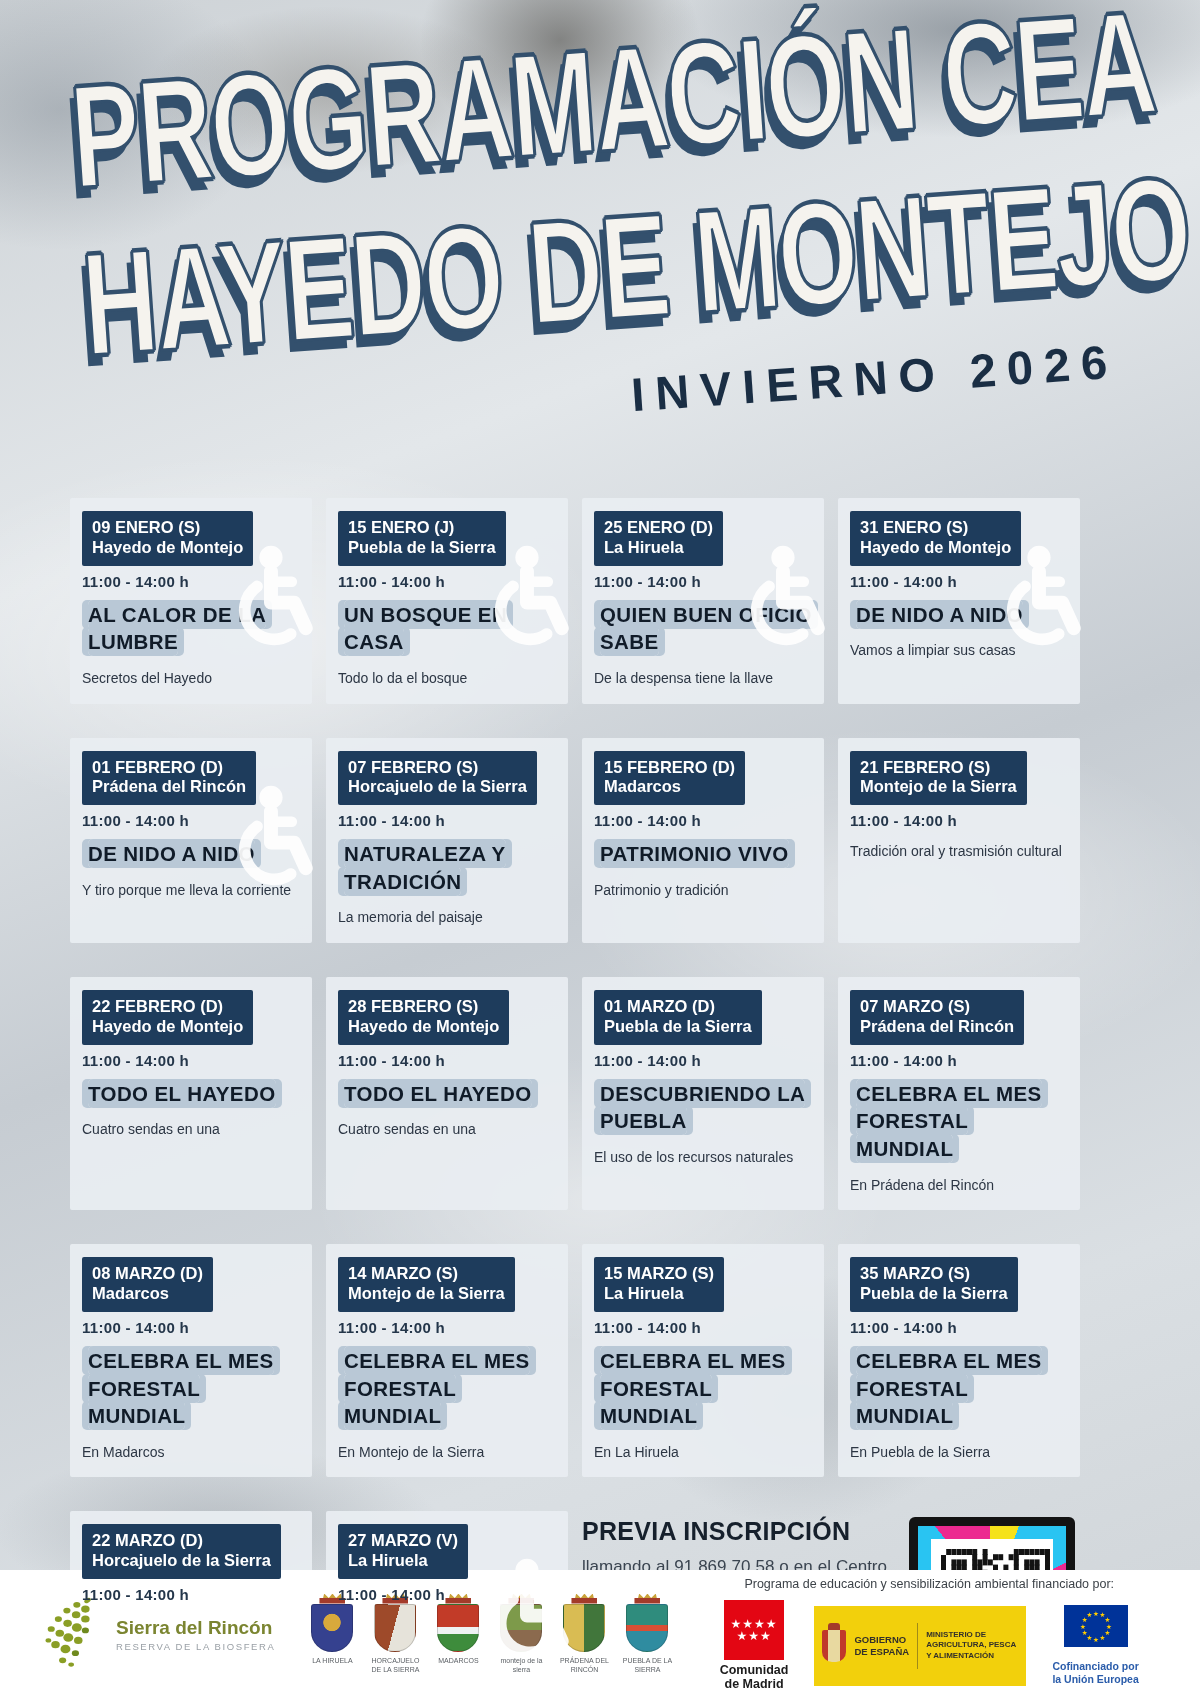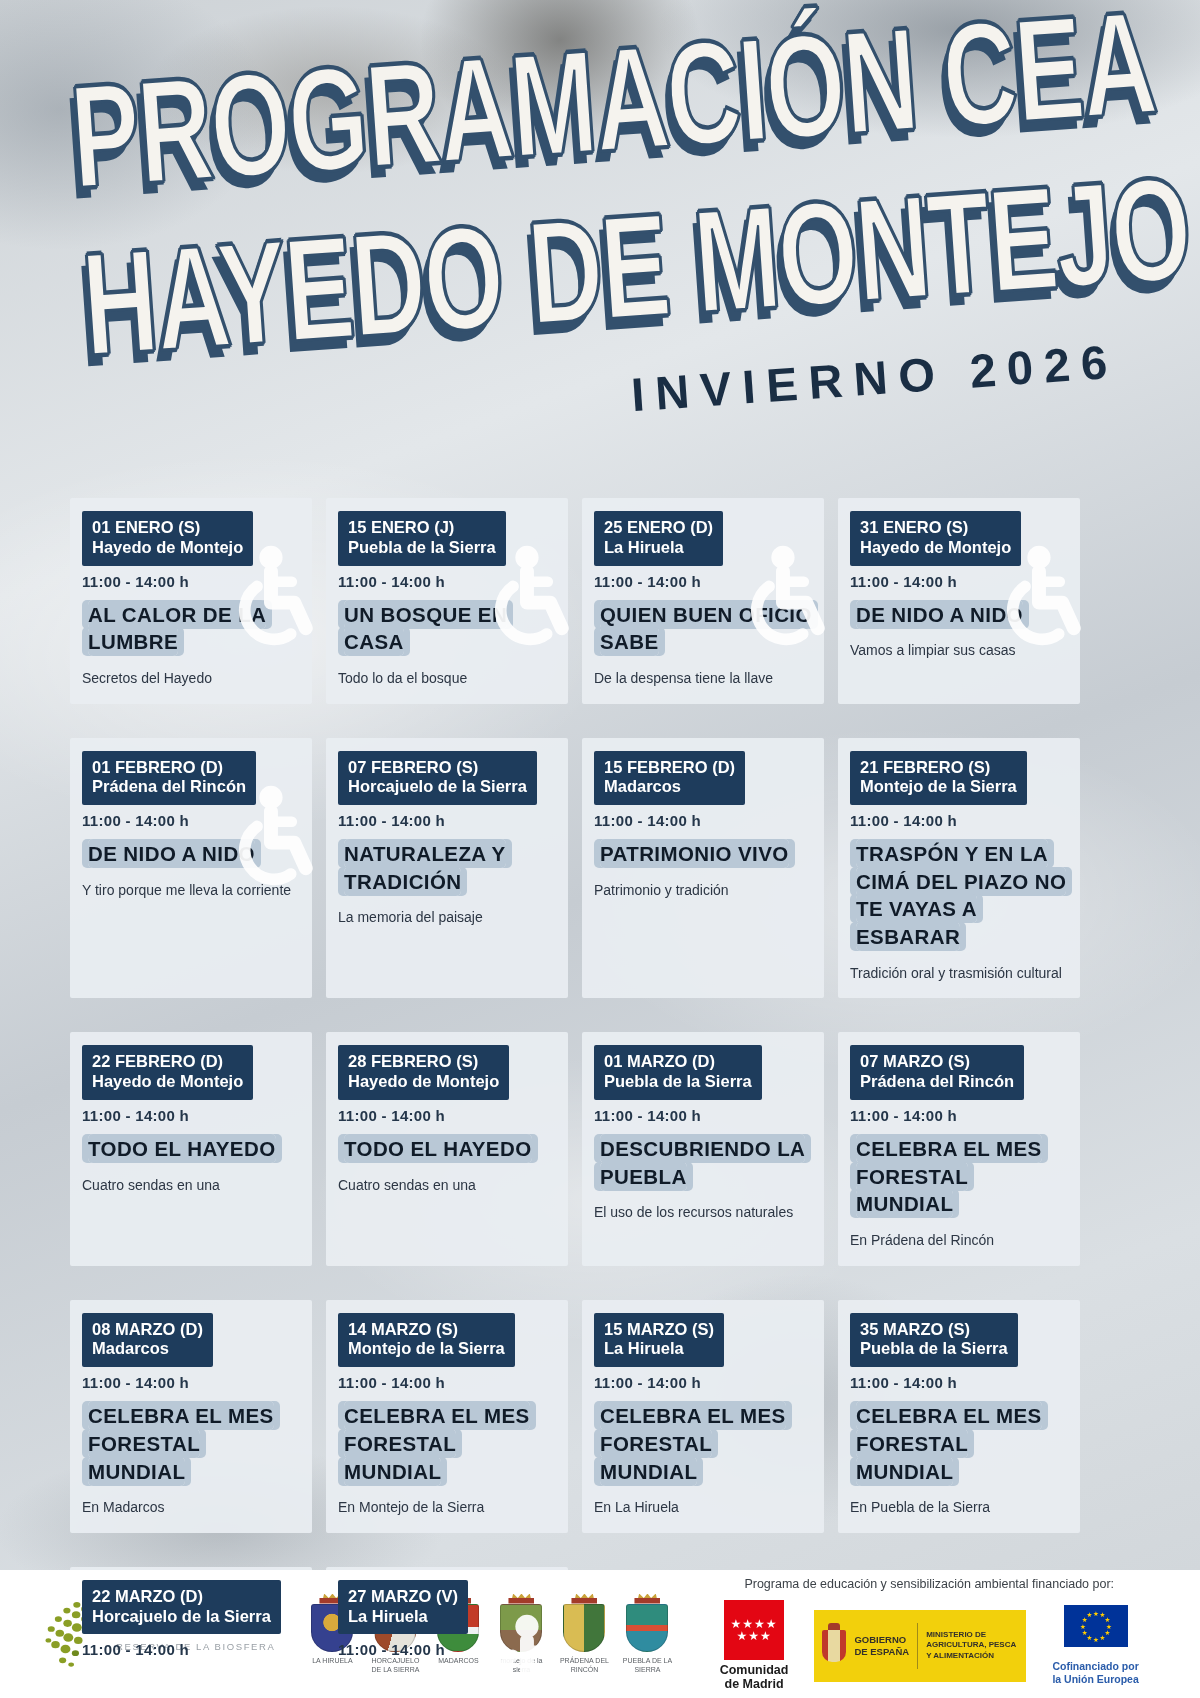--- a/index.html
+++ b/index.html
@@ -80,21 +80,21 @@
   .sh-label { margin-top:4px; font-size:7px; line-height:1.35; color:#5a5f64; }
 
   .funding { flex:1; display:flex; flex-direction:column; align-items:center; }
   .funding-label { font-size:12.5px; color:#3c4248; margin-bottom:9px; white-space:nowrap; }
   .funding-logos { display:flex; align-items:center; gap:26px; }
   .madrid { display:flex; flex-direction:column; align-items:center; }
   .madrid-flag { width:60px; height:60px; background:#e30613; display:flex; flex-direction:column;
     align-items:center; justify-content:center; line-height:1; }
   .madrid-stars { color:#fff; font-size:12px; letter-spacing:1px; }
   .madrid-label { margin-top:4px; font-size:12.5px; font-weight:800; color:#1b1b1b; line-height:1.1; text-align:center; }
-  .spain-box { width:212px; height:72px; background:#f2d00c; display:flex; align-items:center; padding:0 8px; gap:8px; }
+  .spain-box { width:212px; height:80px; background:#f2d00c; display:flex; align-items:center; padding:0 8px; gap:8px; }
   .coat { width:24px; height:32px; flex:none; border-radius:2px 2px 10px 10px;
     background:linear-gradient(90deg,#c0392b 0 26%, #e8d9a0 26% 74%, #c0392b 74%); position:relative; }
   .coat::before { content:""; position:absolute; top:-7px; left:6px; width:12px; height:7px;
     background:#a33b2a; border-radius:3px 3px 0 0; }
   .gov-text { font-size:9.5px; font-weight:700; color:#33302a; line-height:1.25; flex:none; }
   .spain-divider { width:1px; height:46px; background:rgba(60,55,40,.45); flex:none; }
   .ministry-text { font-size:8px; font-weight:600; color:#33302a; line-height:1.3; }
   .eu { display:flex; flex-direction:column; align-items:center; }
   .eu-flag { width:64px; height:42px; background:#003399; }
   .eu-caption { margin-top:13px; font-size:10.5px; font-weight:700; color:#2a5caa; line-height:1.25; text-align:center; }
@@ -120,21 +120,21 @@
       <div class="qr-outer">
         <div class="qr-cmyk"></div>
         <div class="qr-inner">
             <div class="qr-dot" id="qr-dot" style="box-shadow: rgb(19, 19, 19) 0px 0px 0px, rgb(19, 19, 19) 5.2px 0px 0px, rgb(19, 19, 19) 10.4px 0px 0px, rgb(19, 19, 19) 15.6px 0px 0px, rgb(19, 19, 19) 20.8px 0px 0px, rgb(19, 19, 19) 26px 0px 0px, rgb(19, 19, 19) 31.2px 0px 0px, rgb(19, 19, 19) 41.6px 0px 0px, rgb(19, 19, 19) 72.8px 0px 0px, rgb(19, 19, 19) 78px 0px 0px, rgb(19, 19, 19) 83.2px 0px 0px, rgb(19, 19, 19) 88.4px 0px 0px, rgb(19, 19, 19) 93.6px 0px 0px, rgb(19, 19, 19) 98.8px 0px 0px, rgb(19, 19, 19) 104px 0px 0px, rgb(19, 19, 19) 0px 5.2px 0px, rgb(19, 19, 19) 31.2px 5.2px 0px, rgb(19, 19, 19) 41.6px 5.2px 0px, rgb(19, 19, 19) 52px 5.2px 0px, rgb(19, 19, 19) 57.2px 5.2px 0px, rgb(19, 19, 19) 67.6px 5.2px 0px, rgb(19, 19, 19) 72.8px 5.2px 0px, rgb(19, 19, 19) 104px 5.2px 0px, rgb(19, 19, 19) 0px 10.4px 0px, rgb(19, 19, 19) 10.4px 10.4px 0px, rgb(19, 19, 19) 15.6px 10.4px 0px, rgb(19, 19, 19) 20.8px 10.4px 0px, rgb(19, 19, 19) 31.2px 10.4px 0px, rgb(19, 19, 19) 36.4px 10.4px 0px, rgb(19, 19, 19) 41.6px 10.4px 0px, rgb(19, 19, 19) 46.8px 10.4px 0px, rgb(19, 19, 19) 72.8px 10.4px 0px, rgb(19, 19, 19) 83.2px 10.4px 0px, rgb(19, 19, 19) 88.4px 10.4px 0px, rgb(19, 19, 19) 93.6px 10.4px 0px, rgb(19, 19, 19) 104px 10.4px 0px, rgb(19, 19, 19) 0px 15.6px 0px, rgb(19, 19, 19) 10.4px 15.6px 0px, rgb(19, 19, 19) 15.6px 15.6px 0px, rgb(19, 19, 19) 20.8px 15.6px 0px, rgb(19, 19, 19) 31.2px 15.6px 0px, rgb(19, 19, 19) 36.4px 15.6px 0px, rgb(19, 19, 19) 52px 15.6px 0px, rgb(19, 19, 19) 62.4px 15.6px 0px, rgb(19, 19, 19) 72.8px 15.6px 0px, rgb(19, 19, 19) 83.2px 15.6px 0px, rgb(19, 19, 19) 88.4px 15.6px 0px, rgb(19, 19, 19) 93.6px 15.6px 0px, rgb(19, 19, 19) 104px 15.6px 0px, rgb(19, 19, 19) 0px 20.8px 0px, rgb(19, 19, 19) 10.4px 20.8px 0px, rgb(19, 19, 19) 15.6px 20.8px 0px, rgb(19, 19, 19) 20.8px 20.8px 0px, rgb(19, 19, 19) 31.2px 20.8px 0px, rgb(19, 19, 19) 36.4px 20.8px 0px, rgb(19, 19, 19) 41.6px 20.8px 0px, rgb(19, 19, 19) 72.8px 20.8px 0px, rgb(19, 19, 19) 83.2px 20.8px 0px, rgb(19, 19, 19) 88.4px 20.8px 0px, rgb(19, 19, 19) 93.6px 20.8px 0px, rgb(19, 19, 19) 104px 20.8px 0px, rgb(19, 19, 19) 0px 26px 0px, rgb(19, 19, 19) 31.2px 26px 0px, rgb(19, 19, 19) 41.6px 26px 0px, rgb(19, 19, 19) 46.8px 26px 0px, rgb(19, 19, 19) 52px 26px 0px, rgb(19, 19, 19) 62.4px 26px 0px, rgb(19, 19, 19) 67.6px 26px 0px, rgb(19, 19, 19) 72.8px 26px 0px, rgb(19, 19, 19) 104px 26px 0px, rgb(19, 19, 19) 0px 31.2px 0px, rgb(19, 19, 19) 5.2px 31.2px 0px, rgb(19, 19, 19) 10.4px 31.2px 0px, rgb(19, 19, 19) 15.6px 31.2px 0px, rgb(19, 19, 19) 20.8px 31.2px 0px, rgb(19, 19, 19) 26px 31.2px 0px, rgb(19, 19, 19) 31.2px 31.2px 0px, rgb(19, 19, 19) 41.6px 31.2px 0px, rgb(19, 19, 19) 57.2px 31.2px 0px, rgb(19, 19, 19) 72.8px 31.2px 0px, rgb(19, 19, 19) 78px 31.2px 0px, rgb(19, 19, 19) 83.2px 31.2px 0px, rgb(19, 19, 19) 88.4px 31.2px 0px, rgb(19, 19, 19) 93.6px 31.2px 0px, rgb(19, 19, 19) 98.8px 31.2px 0px, rgb(19, 19, 19) 104px 31.2px 0px, rgb(19, 19, 19) 0px 36.4px 0px, rgb(19, 19, 19) 5.2px 36.4px 0px, rgb(19, 19, 19) 20.8px 36.4px 0px, rgb(19, 19, 19) 36.4px 36.4px 0px, rgb(19, 19, 19) 46.8px 36.4px 0px, rgb(19, 19, 19) 52px 36.4px 0px, rgb(19, 19, 19) 72.8px 36.4px 0px, rgb(19, 19, 19) 83.2px 36.4px 0px, rgb(19, 19, 19) 93.6px 36.4px 0px, rgb(19, 19, 19) 98.8px 36.4px 0px, rgb(19, 19, 19) 15.6px 41.6px 0px, rgb(19, 19, 19) 26px 41.6px 0px, rgb(19, 19, 19) 41.6px 41.6px 0px, rgb(19, 19, 19) 46.8px 41.6px 0px, rgb(19, 19, 19) 57.2px 41.6px 0px, rgb(19, 19, 19) 62.4px 41.6px 0px, rgb(19, 19, 19) 78px 41.6px 0px, rgb(19, 19, 19) 83.2px 41.6px 0px, rgb(19, 19, 19) 93.6px 41.6px 0px, rgb(19, 19, 19) 98.8px 41.6px 0px, rgb(19, 19, 19) 0px 46.8px 0px, rgb(19, 19, 19) 10.4px 46.8px 0px, rgb(19, 19, 19) 26px 46.8px 0px, rgb(19, 19, 19) 31.2px 46.8px 0px, rgb(19, 19, 19) 41.6px 46.8px 0px, rgb(19, 19, 19) 46.8px 46.8px 0px, rgb(19, 19, 19) 62.4px 46.8px 0px, rgb(19, 19, 19) 67.6px 46.8px 0px, rgb(19, 19, 19) 72.8px 46.8px 0px, rgb(19, 19, 19) 78px 46.8px 0px, rgb(19, 19, 19) 88.4px 46.8px 0px, rgb(19, 19, 19) 10.4px 52px 0px, rgb(19, 19, 19) 15.6px 52px 0px, rgb(19, 19, 19) 26px 52px 0px, rgb(19, 19, 19) 62.4px 52px 0px, rgb(19, 19, 19) 83.2px 52px 0px, rgb(19, 19, 19) 104px 52px 0px, rgb(19, 19, 19) 0px 57.2px 0px, rgb(19, 19, 19) 5.2px 57.2px 0px, rgb(19, 19, 19) 10.4px 57.2px 0px, rgb(19, 19, 19) 15.6px 57.2px 0px, rgb(19, 19, 19) 31.2px 57.2px 0px, rgb(19, 19, 19) 41.6px 57.2px 0px, rgb(19, 19, 19) 46.8px 57.2px 0px, rgb(19, 19, 19) 72.8px 57.2px 0px, rgb(19, 19, 19) 83.2px 57.2px 0px, rgb(19, 19, 19) 93.6px 57.2px 0px, rgb(19, 19, 19) 98.8px 57.2px 0px, rgb(19, 19, 19) 0px 62.4px 0px, rgb(19, 19, 19) 10.4px 62.4px 0px, rgb(19, 19, 19) 15.6px 62.4px 0px, rgb(19, 19, 19) 41.6px 62.4px 0px, rgb(19, 19, 19) 52px 62.4px 0px, rgb(19, 19, 19) 67.6px 62.4px 0px, rgb(19, 19, 19) 88.4px 62.4px 0px, rgb(19, 19, 19) 104px 62.4px 0px, rgb(19, 19, 19) 10.4px 67.6px 0px, rgb(19, 19, 19) 20.8px 67.6px 0px, rgb(19, 19, 19) 26px 67.6px 0px, rgb(19, 19, 19) 31.2px 67.6px 0px, rgb(19, 19, 19) 36.4px 67.6px 0px, rgb(19, 19, 19) 57.2px 67.6px 0px, rgb(19, 19, 19) 62.4px 67.6px 0px, rgb(19, 19, 19) 72.8px 67.6px 0px, rgb(19, 19, 19) 78px 67.6px 0px, rgb(19, 19, 19) 83.2px 67.6px 0px, rgb(19, 19, 19) 88.4px 67.6px 0px, rgb(19, 19, 19) 104px 67.6px 0px, rgb(19, 19, 19) 0px 72.8px 0px, rgb(19, 19, 19) 5.2px 72.8px 0px, rgb(19, 19, 19) 10.4px 72.8px 0px, rgb(19, 19, 19) 15.6px 72.8px 0px, rgb(19, 19, 19) 20.8px 72.8px 0px, rgb(19, 19, 19) 26px 72.8px 0px, rgb(19, 19, 19) 31.2px 72.8px 0px, rgb(19, 19, 19) 41.6px 72.8px 0px, rgb(19, 19, 19) 52px 72.8px 0px, rgb(19, 19, 19) 62.4px 72.8px 0px, rgb(19, 19, 19) 67.6px 72.8px 0px, rgb(19, 19, 19) 72.8px 72.8px 0px, rgb(19, 19, 19) 83.2px 72.8px 0px, rgb(19, 19, 19) 93.6px 72.8px 0px, rgb(19, 19, 19) 98.8px 72.8px 0px, rgb(19, 19, 19) 104px 72.8px 0px, rgb(19, 19, 19) 0px 78px 0px, rgb(19, 19, 19) 31.2px 78px 0px, rgb(19, 19, 19) 36.4px 78px 0px, rgb(19, 19, 19) 46.8px 78px 0px, rgb(19, 19, 19) 57.2px 78px 0px, rgb(19, 19, 19) 62.4px 78px 0px, rgb(19, 19, 19) 67.6px 78px 0px, rgb(19, 19, 19) 72.8px 78px 0px, rgb(19, 19, 19) 104px 78px 0px, rgb(19, 19, 19) 0px 83.2px 0px, rgb(19, 19, 19) 10.4px 83.2px 0px, rgb(19, 19, 19) 15.6px 83.2px 0px, rgb(19, 19, 19) 20.8px 83.2px 0px, rgb(19, 19, 19) 31.2px 83.2px 0px, rgb(19, 19, 19) 36.4px 83.2px 0px, rgb(19, 19, 19) 57.2px 83.2px 0px, rgb(19, 19, 19) 72.8px 83.2px 0px, rgb(19, 19, 19) 78px 83.2px 0px, rgb(19, 19, 19) 83.2px 83.2px 0px, rgb(19, 19, 19) 88.4px 83.2px 0px, rgb(19, 19, 19) 93.6px 83.2px 0px, rgb(19, 19, 19) 0px 88.4px 0px, rgb(19, 19, 19) 10.4px 88.4px 0px, rgb(19, 19, 19) 15.6px 88.4px 0px, rgb(19, 19, 19) 20.8px 88.4px 0px, rgb(19, 19, 19) 31.2px 88.4px 0px, rgb(19, 19, 19) 57.2px 88.4px 0px, rgb(19, 19, 19) 104px 88.4px 0px, rgb(19, 19, 19) 0px 93.6px 0px, rgb(19, 19, 19) 10.4px 93.6px 0px, rgb(19, 19, 19) 15.6px 93.6px 0px, rgb(19, 19, 19) 20.8px 93.6px 0px, rgb(19, 19, 19) 31.2px 93.6px 0px, rgb(19, 19, 19) 72.8px 93.6px 0px, rgb(19, 19, 19) 83.2px 93.6px 0px, rgb(19, 19, 19) 93.6px 93.6px 0px, rgb(19, 19, 19) 104px 93.6px 0px, rgb(19, 19, 19) 0px 98.8px 0px, rgb(19, 19, 19) 31.2px 98.8px 0px, rgb(19, 19, 19) 46.8px 98.8px 0px, rgb(19, 19, 19) 52px 98.8px 0px, rgb(19, 19, 19) 57.2px 98.8px 0px, rgb(19, 19, 19) 67.6px 98.8px 0px, rgb(19, 19, 19) 72.8px 98.8px 0px, rgb(19, 19, 19) 78px 98.8px 0px, rgb(19, 19, 19) 83.2px 98.8px 0px, rgb(19, 19, 19) 104px 98.8px 0px, rgb(19, 19, 19) 0px 104px 0px, rgb(19, 19, 19) 5.2px 104px 0px, rgb(19, 19, 19) 10.4px 104px 0px, rgb(19, 19, 19) 15.6px 104px 0px, rgb(19, 19, 19) 20.8px 104px 0px, rgb(19, 19, 19) 26px 104px 0px, rgb(19, 19, 19) 31.2px 104px 0px, rgb(19, 19, 19) 52px 104px 0px, rgb(19, 19, 19) 67.6px 104px 0px, rgb(19, 19, 19) 72.8px 104px 0px, rgb(19, 19, 19) 78px 104px 0px, rgb(19, 19, 19) 83.2px 104px 0px, rgb(19, 19, 19) 88.4px 104px 0px, rgb(19, 19, 19) 93.6px 104px 0px;"></div>
           </div>
       </div>
     </div>
 
   <article class="card">
     <div class="date-box">
-      <div>01 ENERO (S)</div>
+      <div>09 ENERO (S)</div>
       <div>Hayedo de Montejo</div>
     </div>
     <div class="time">11:00 - 14:00 h</div>
     <div class="title-wrap"><span class="etitle">AL CALOR DE LA LUMBRE</span></div>
     <p class="desc">Secretos del Hayedo</p>
     <span class="wc">
       <svg viewBox="0 0 100 100" width="100%" height="100%">
         <circle cx="56" cy="15" r="10" fill="#ffffff"></circle>
         <path d="M56 27 L56 54 L76 54 L86 76" fill="none" stroke="#ffffff" stroke-width="12" stroke-linecap="round" stroke-linejoin="round"></path>
         <path d="M56 36 L74 36" stroke="#ffffff" stroke-width="9" stroke-linecap="round"></path>
@@ -236,21 +236,20 @@
     <p class="desc">Patrimonio y tradición</p>
     
   </article>
 
   <article class="card">
     <div class="date-box">
       <div>21 FEBRERO (S)</div>
       <div>Montejo de la Sierra</div>
     </div>
     <div class="time">11:00 - 14:00 h</div>
-    <div class="title-wrap"><span class="etitle">TRASPÓN Y EN LA CIMÁ DEL PIAZO NO TE VAYAS A ESBARAR</span></div>
     <p class="desc">Tradición oral y trasmisión cultural</p>
     
   </article>
 
   <article class="card">
     <div class="date-box">
       <div>22 FEBRERO (D)</div>
       <div>Hayedo de Montejo</div>
     </div>
     <div class="time">11:00 - 14:00 h</div>

